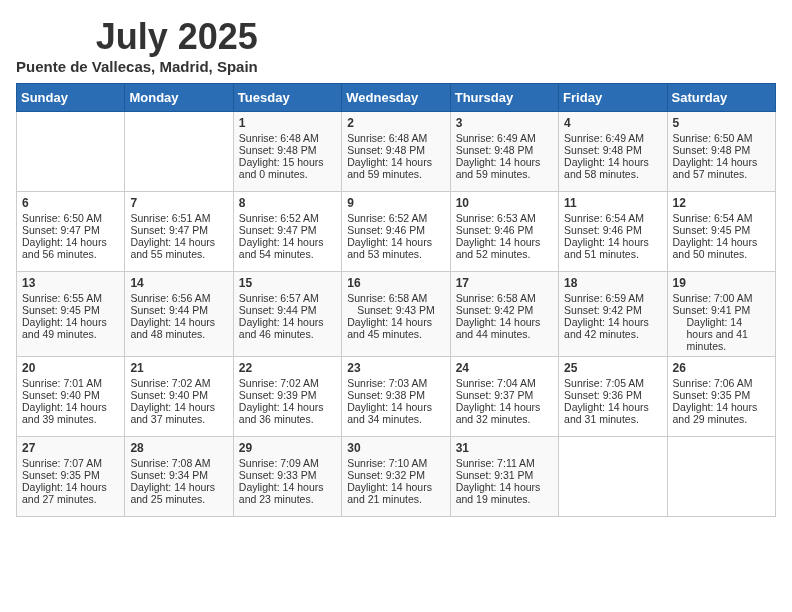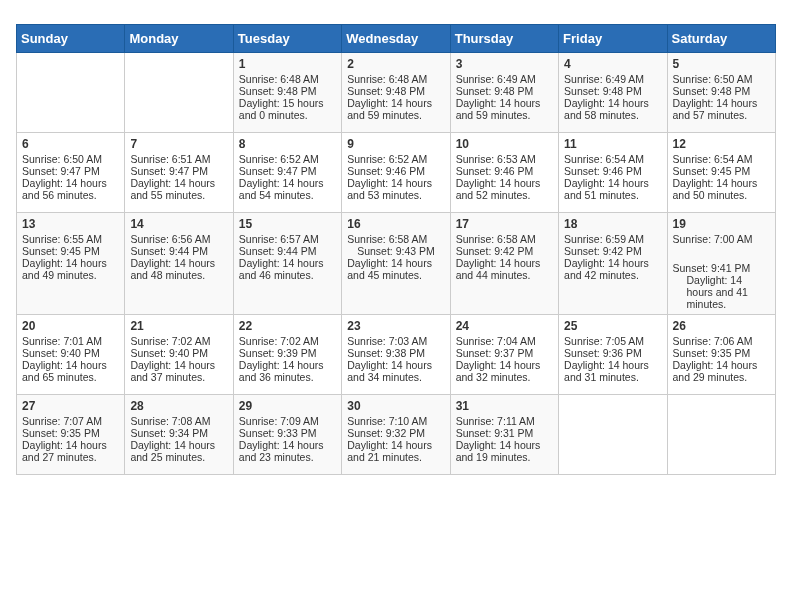--- a/index.html
+++ b/index.html
@@ -71,20 +71,24 @@
       margin-bottom: 2px;
     }
     .empty-cell {
       background: #fff !important;
     }
   </style>
 </head>
 <body>
 
 <div class="header">
+  <div class="title-block">
+    <div class="month-year">July 2025</div>
+    <div class="location">Puente de Vallecas, Madrid, Spain</div>
+  </div>
 </div>
 
 <table>
   <thead>
     <tr>
     <th>Sunday</th>
         <th>Monday</th>
         <th>Tuesday</th>
         <th>Wednesday</th>
         <th>Thursday</th>
@@ -204,30 +208,30 @@
         </td>
         <td>
           <span class="day-num">18</span>
           <span style="display: block;">Sunrise: 6:59 AM</span>
           <span style="display: block;">Sunset: 9:42 PM</span>
           <span style="display: block;">Daylight: 14 hours and 42 minutes.</span>
         </td>
         <td>
           <span class="day-num">19</span>
           <span style="display: block;">Sunrise: 7:00 AM</span>
-          <span style="display: block; margin-top: 17px;">Sunset: 9:41 PM</span>
+          <span style="display: block;">Sunset: 9:41 PM</span>
           <span style="display: block; margin-left: 14px;">Daylight: 14 hours and 41 minutes.</span>
         </td>
       </tr>
       <tr>
         <td>
           <span class="day-num">20</span>
           <span style="display: block;">Sunrise: 7:01 AM</span>
           <span style="display: block;">Sunset: 9:40 PM</span>
-          <span style="display: block;">Daylight: 14 hours and 65 minutes.</span>
+          <span style="display: block;">Daylight: 14 hours and 39 minutes.</span>
         </td>
         <td>
           <span class="day-num">21</span>
           <span style="display: block;">Sunrise: 7:02 AM</span>
           <span style="display: block;">Sunset: 9:40 PM</span>
           <span style="display: block;">Daylight: 14 hours and 37 minutes.</span>
         </td>
         <td>
           <span class="day-num">22</span>
           <span style="display: block;">Sunrise: 7:02 AM</span>

